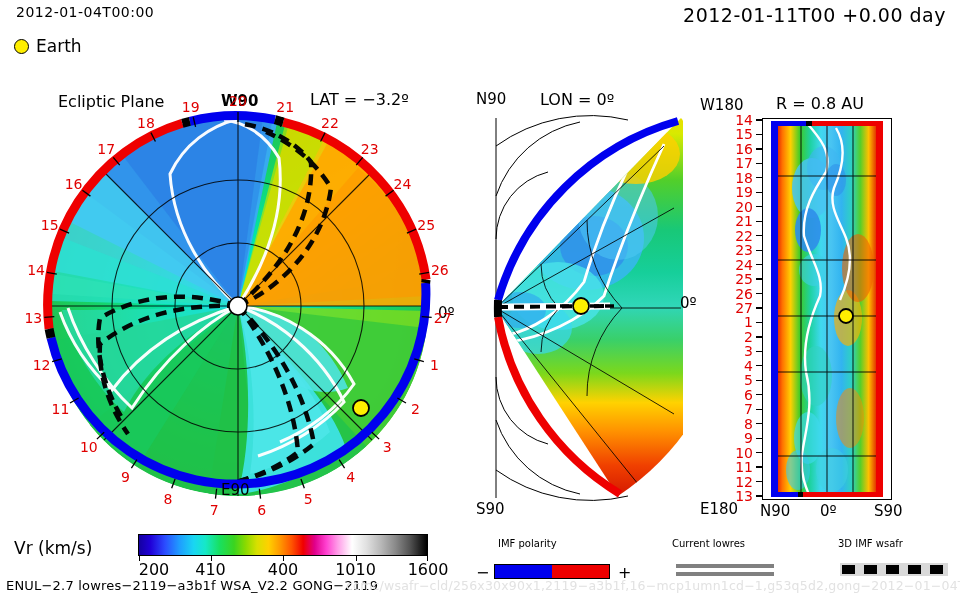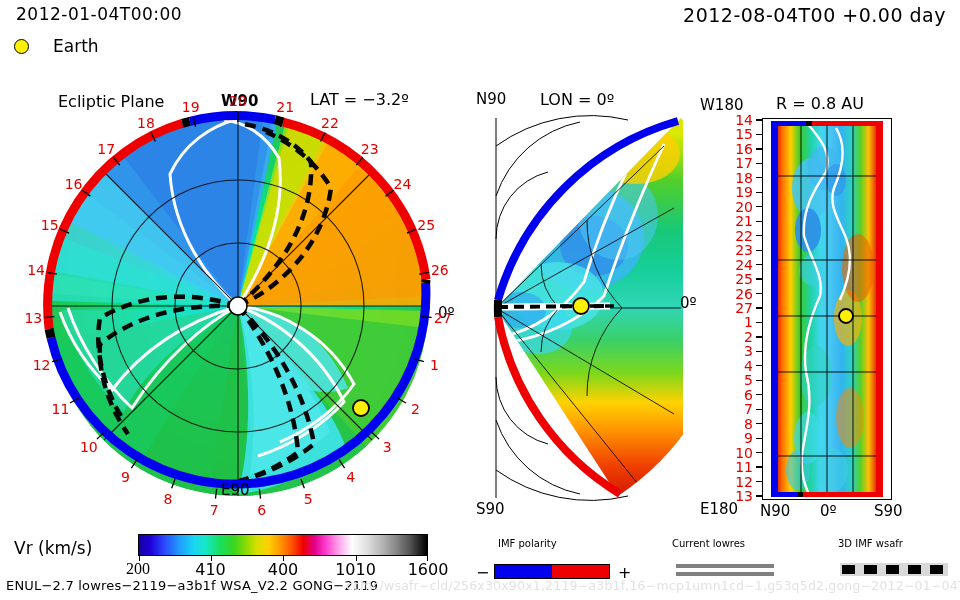--- a/index.html
+++ b/index.html
@@ -6,23 +6,23 @@
   html,body{margin:0;padding:0;background:#ffffff;}
   body{
     width:960px;height:600px;position:relative;overflow:hidden;
     font-family:"DejaVu Sans","Liberation Sans",sans-serif;
     color:#000;
   }
   .abs{position:absolute;}
   .nosel{user-select:none;}
 
   
-  #timestamp-left{left:16px;top:4px;font-size:17px;letter-spacing:.5px;}
+  #timestamp-left{left:16px;top:4px;font-size:14px;letter-spacing:.5px;}
   #timestamp-right{right:14px;top:4px;font-size:19px;letter-spacing:.5px;}
-  #earth-legend{left:14px;top:36px;display:flex;align-items:center;gap:24px;font-size:17px;}
+  #earth-legend{left:14px;top:36px;display:flex;align-items:center;gap:7px;font-size:17px;}
   .earth-dot{
     width:13px;height:13px;border-radius:50%;
     background:#ffef00;border:1.6px solid #000;display:inline-block;
   }
 
   
   .ptitle{font-size:16px;white-space:nowrap;}
   .daylbl{font-size:14px;color:#e00000;white-space:nowrap;line-height:1;}
   .blklbl{font-size:15px;color:#000;white-space:nowrap;}
 
@@ -57,21 +57,21 @@
   .imf3d-halo{position:absolute;width:108px;height:13px;background:#d9d9d9;}
 
   
   #footer-left{left:6px;top:578px;font-size:13px;letter-spacing:.2px;}
   #footer-watermark{left:346px;top:578px;font-size:12.5px;color:#e2e2e2;letter-spacing:.2px;white-space:nowrap;}
 </style>
 </head>
 <body>
 
 <div class="abs nosel" id="timestamp-left">2012-01-04T00:00</div>
-<div class="abs nosel" id="timestamp-right">2012-08-04T00 +0.00 day</div>
+<div class="abs nosel" id="timestamp-right">2012-01-11T00 +0.00 day</div>
 
 <div class="abs nosel" id="earth-legend">
   <span class="earth-dot"></span>
   <span>Earth</span>
 </div>
 
 <div class="abs" id="panel-ecliptic">
 
   <svg width="420" height="420" viewBox="0 0 420 420">
     <defs>
@@ -531,21 +531,21 @@
 <div class="abs" id="colorbar-wrap">
   <div id="cb-label" class="nosel">Vr (km/s)</div>
   <div id="colorbar" style="background:linear-gradient(90deg,
          #1400a0 0%, #2000d8 4%, #2b4cff 9%, #1f9cff 14%, #19d6f2 19%,
          #16e8c8 23%, #18e060 28%, #3ad420 33%, #8ada00 37%, #d8e000 41%,
          #ffd000 45%, #ff9800 49%, #ff5400 53%, #f00000 57%, #e0008c 61%,
          #ff40d0 65%, #ff9ce8 69%, #ffffff 74%, #e0e0e0 79%, #b8b8b8 84%,
          #8a8a8a 89%, #545454 94%, #000000 100%);"></div>
   <div id="cb-ticks" style="position:absolute;left:124px;top:0;width:290px;height:46px;">
       <div class="cb-tick" style="left: 1px;"></div>
-      <div class="cb-num nosel" style="left: 0px; font-family: Liberation Serif, serif;">200</div>
+      <div class="cb-num nosel" style="left: 16px;">200</div>
       <div class="cb-tick" style="left: 72.5px;"></div>
       <div class="cb-num nosel" style="left: 72.5px;">410</div>
       <div class="cb-tick" style="left: 145px;"></div>
       <div class="cb-num nosel" style="left: 145px;">400</div>
       <div class="cb-tick" style="left: 217.5px;"></div>
       <div class="cb-num nosel" style="left: 217.5px;">1010</div>
       <div class="cb-tick" style="left: 289px;"></div>
       <div class="cb-num nosel" style="left: 290px;">1600</div>
     </div>
 </div>

